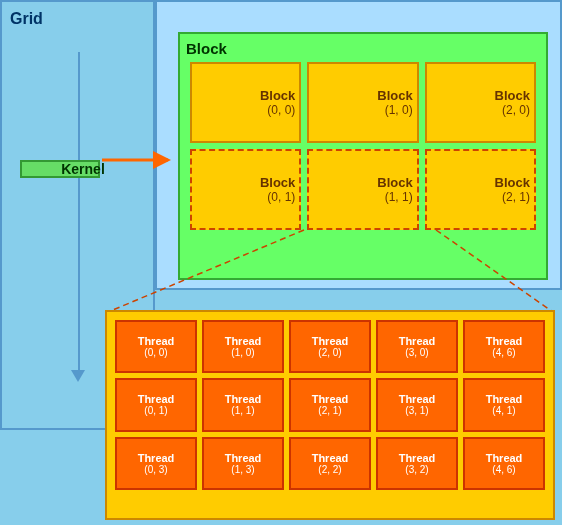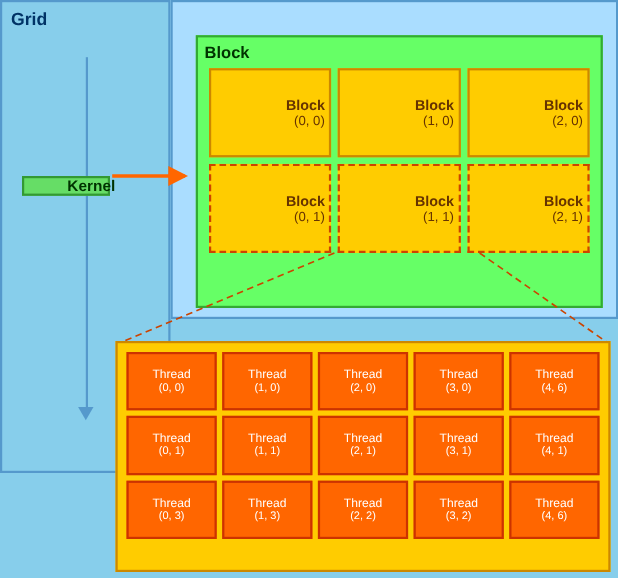--- a/index.html
+++ b/index.html
@@ -154,21 +154,21 @@
       border: 2px solid #cc3300;
       text-align: center;
       display: flex;
       flex-direction: column;
       align-items: center;
       justify-content: center;
       padding: 2px;
     }
 
     .thread-cell .thread-title {
-      font-weight: normal;
+      font-weight: bold;
       font-size: 11px;
       color: #fff;
     }
 
     .thread-cell .thread-coord {
       font-size: 10px;
       color: #fff;
     }
   </style>
 </head>

